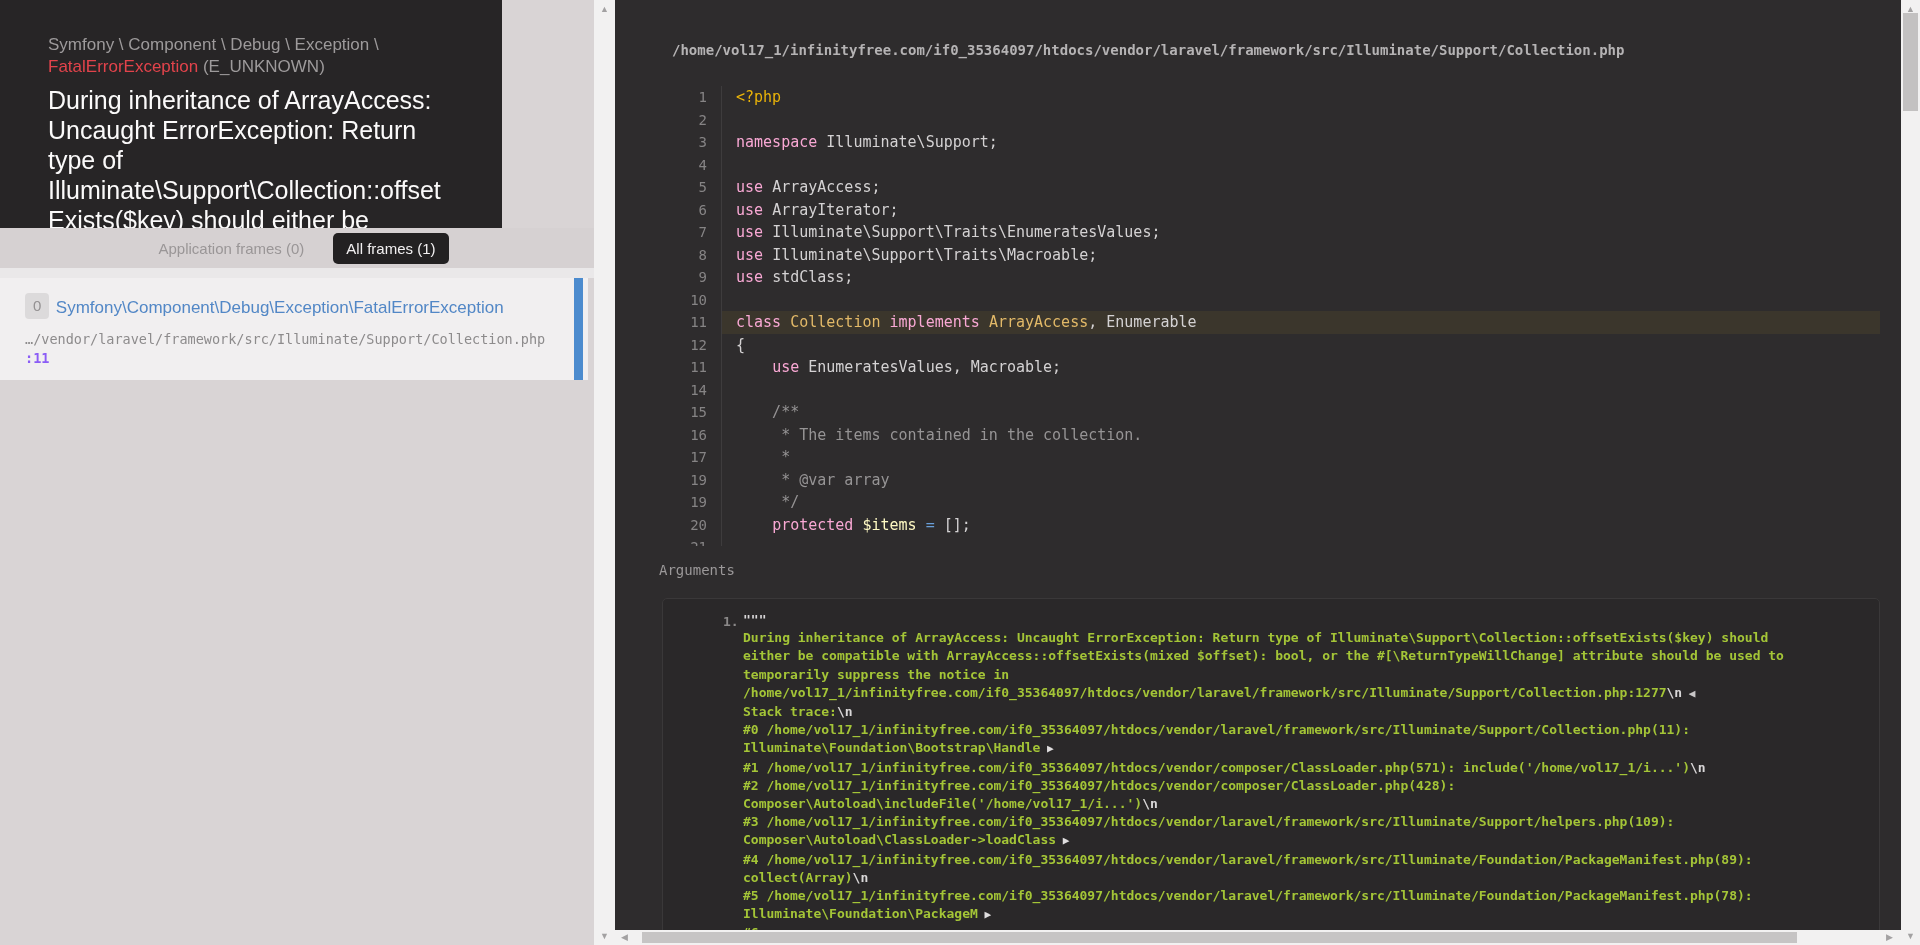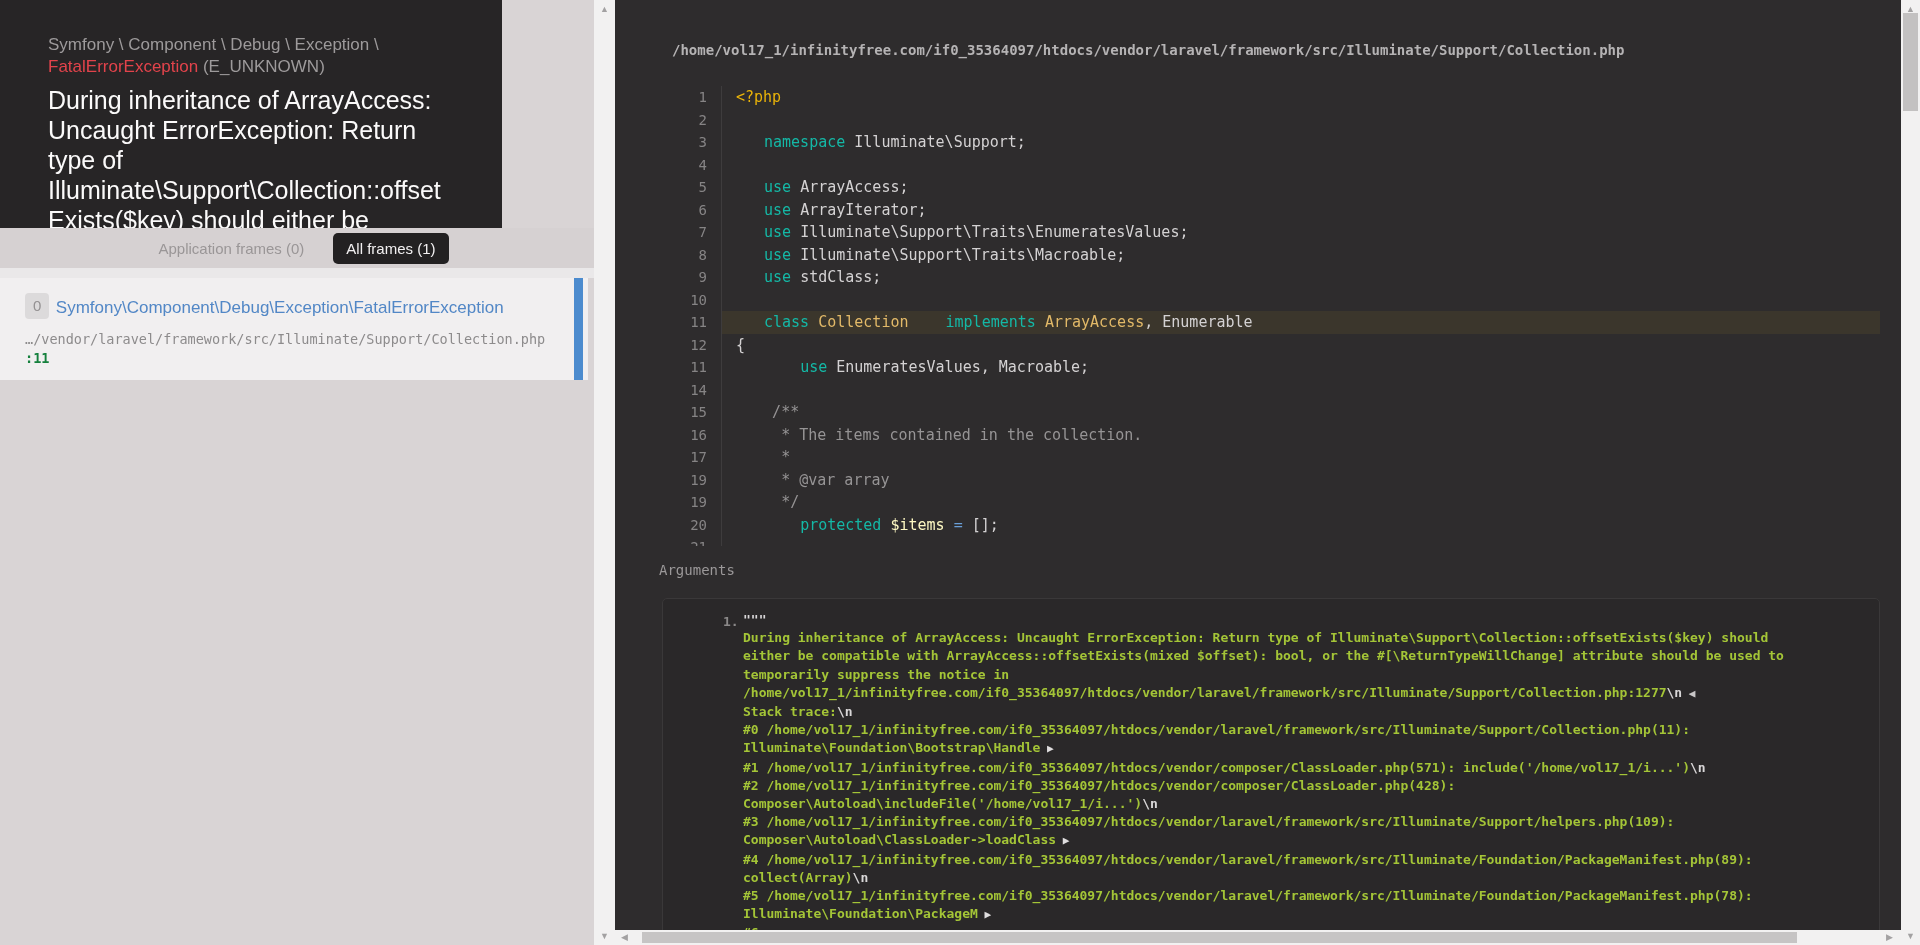--- a/index.html
+++ b/index.html
@@ -36,21 +36,21 @@
   }
   .frame-index{
     display:inline-block;background:#dcdadb;color:#949192;border-radius:4px;
     font-size:15px;line-height:15px;padding:5px 8px 6px 8px;vertical-align:2px;
   }
   .frame-class{color:#5287c6;font-size:17px;margin-left:2px;text-decoration:none;}
   .frame-path{
     margin-top:11px;font-family:"DejaVu Sans Mono", monospace;
     font-size:13.5px;line-height:19px;color:#8d8b8c;white-space:pre-wrap;
   }
-  .frame-line{display:block;font-weight:bold;color:#15803d;}
+  .frame-line{display:block;font-weight:bold;color:#8b5cf6;}
   .frame-active-bar{position:absolute;right:5px;top:0;width:9px;height:102px;background:#4c8bce;}
   
   .v-scrollbar{position:absolute;top:0;width:21px;height:945px;background:#f2f1f1;}
   .left-sb{left:594px;}
   .right-sb{left:1901px;width:19px;}
   .sb-arrow{position:absolute;left:0;width:100%;text-align:center;font-size:9px;color:#a3a1a2;cursor:pointer;}
   .sb-arrow.up{top:4px;}
   .sb-arrow.down{bottom:4px;}
   .sb-thumb{position:absolute;left:2px;width:15px;top:13px;height:98px;background:#c3c1c1;cursor:pointer;}
   .h-scrollbar{position:absolute;left:615px;top:930px;width:1286px;height:15px;background:#f2f1f1;z-index:5;}
@@ -65,21 +65,21 @@
     font-family:"DejaVu Sans Mono", monospace;font-size:14px;font-weight:700;color:#b5b3b4;
   }
   .code-block{
     position:absolute;left:48px;top:78px;width:1217px;height:468px;
     overflow:hidden;box-sizing:border-box;padding-top:8px;
   }
   .code-line{display:flex;font-family:"DejaVu Sans Mono", monospace;font-size:15px;line-height:22.5px;color:#d4d2d3;white-space:pre;}
   .ln{flex:none;width:44px;text-align:right;padding-right:14px;color:#868485;font-size:14px;border-right:1px solid #3e3c3d;}
   .lc{flex:1;padding-left:14px;}
   .code-line.hl .lc{background:#3b362c;}
-  .kw{color:#14b8a6;margin-left:28px;}
+  .kw{color:#f9a8d4;}
   .kwb{color:#eab308;font-weight:normal;}
   .cls{color:#e2b968;}
   .com{color:#969495;}
   .vr{color:#fef9c3;}
   .op{color:#6a9fd8;}
   .args-label{position:absolute;left:44px;top:562px;font-family:"DejaVu Sans Mono", monospace;font-size:14px;color:#9b9899;}
   .args-panel{
     position:absolute;left:47px;top:598px;width:1218px;height:347px;
     background:#2a2829;border:1px solid #3a3839;border-radius:5px 5px 0 0;box-sizing:border-box;
   }

